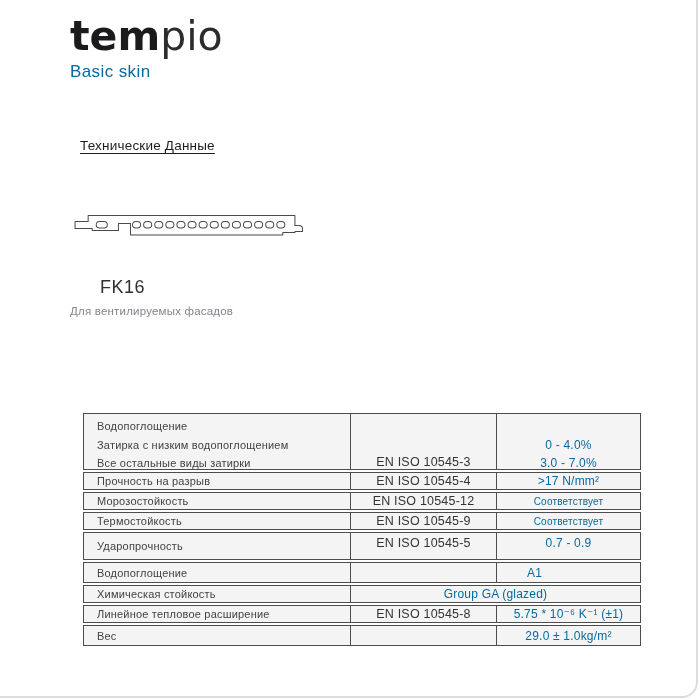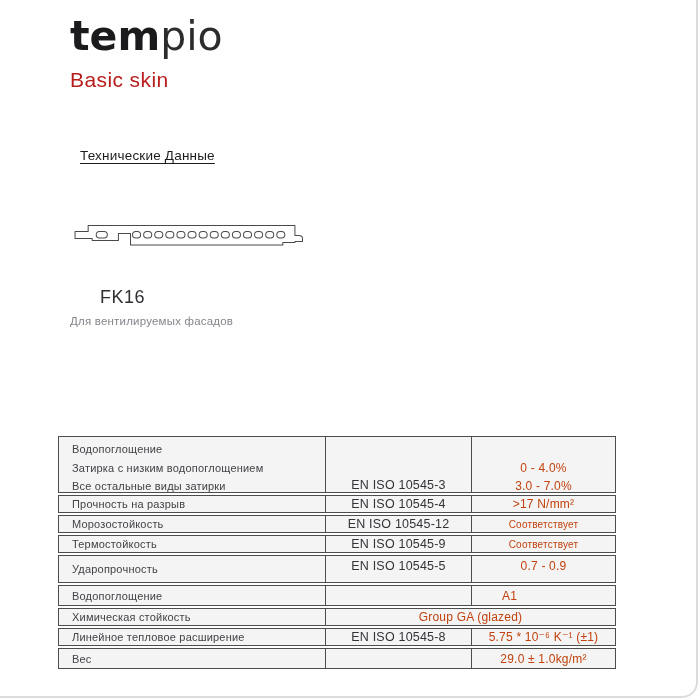--- a/index.html
+++ b/index.html
@@ -6,43 +6,43 @@
             font-family:"Liberation Sans","DejaVu Sans",sans-serif;-webkit-font-smoothing:antialiased;}
   .page{position:relative;width:599px;height:700px;background:#fff;border-radius:27px;}
   .page-frame{position:fixed;top:-24px;left:-24px;right:2px;bottom:2px;
               border:2px solid #dcdcdc;border-radius:16px;pointer-events:none;}
 
   
   .header{padding:14px 0 0 70px;}
   .logo{font-family:"DejaVu Sans","Liberation Sans",sans-serif;font-size:41px;line-height:44px;color:#1b1b1e;letter-spacing:0px;}
   .logo .bold{font-weight:700;}
   .logo .light{font-weight:400;opacity:.92;}
-  .brand-subtitle{font-size:21px;color:#b91c1c;margin-top:10px;letter-spacing:.4px;}
+  .brand-subtitle{font-size:17px;color:#0369a1;margin-top:4px;letter-spacing:.4px;}
 
   
   .section-heading{margin:56px 0 0 80px;font-size:13.5px;font-weight:500;color:#1d1d1f;
                    text-decoration:underline;text-underline-offset:3px;letter-spacing:.2px;}
 
   
   .profile-drawing{margin:58px 0 0 70px;width:234px;height:26px;}
   .profile-drawing svg{display:block;width:234px;height:26px;}
 
   
   .product-code{margin:40px 0 0 100px;font-size:18px;font-weight:400;color:#2e2e33;letter-spacing:.5px;}
   .product-desc{margin:7px 0 0 70px;font-size:11.5px;color:#84848c;letter-spacing:.2px;}
 
   
-  .spec-table{position:absolute;left:58px;top:413px;width:558px;margin-top:23px;}
+  .spec-table{position:absolute;left:83px;top:413px;width:558px;}
   .trow{display:flex;box-sizing:border-box;background:#f4f4f4;border:1px solid #4d4d4d;margin-bottom:2px;}
   .c1{box-sizing:border-box;width:267px;border-right:1px solid #4d4d4d;display:flex;align-items:center;
       padding-left:13px;font-size:11px;color:#424247;letter-spacing:.2px;}
   .c2{box-sizing:border-box;width:146px;border-right:1px solid #4d4d4d;display:flex;align-items:center;
       justify-content:center;font-size:12.5px;font-weight:500;color:#333338;letter-spacing:.2px;}
   .c3{box-sizing:border-box;flex:1;display:flex;align-items:center;justify-content:center;
-      font-size:12px;color:#c2410c;letter-spacing:.2px;}
+      font-size:12px;color:#0369a1;letter-spacing:.2px;}
   .h18{height:18px}.h21{height:21px}.h28{height:28px}.h57{height:57px}
   .small-val{font-size:10px;}
   
   .row-multi .c1{flex-direction:column;align-items:flex-start;justify-content:flex-start;padding-top:3px;}
   .row-multi .c1 div{line-height:18.5px;}
   .row-multi .c2{align-items:flex-end;padding-top:3px;}
   .row-multi .c3{flex-direction:column;align-items:center;justify-content:flex-start;padding-top:3px;}
   .row-multi .c3 div{line-height:18.5px;min-height:18.5px;}
   
   .row-tall .c2,.row-tall .c3{align-items:flex-start;padding-top:3px;}

